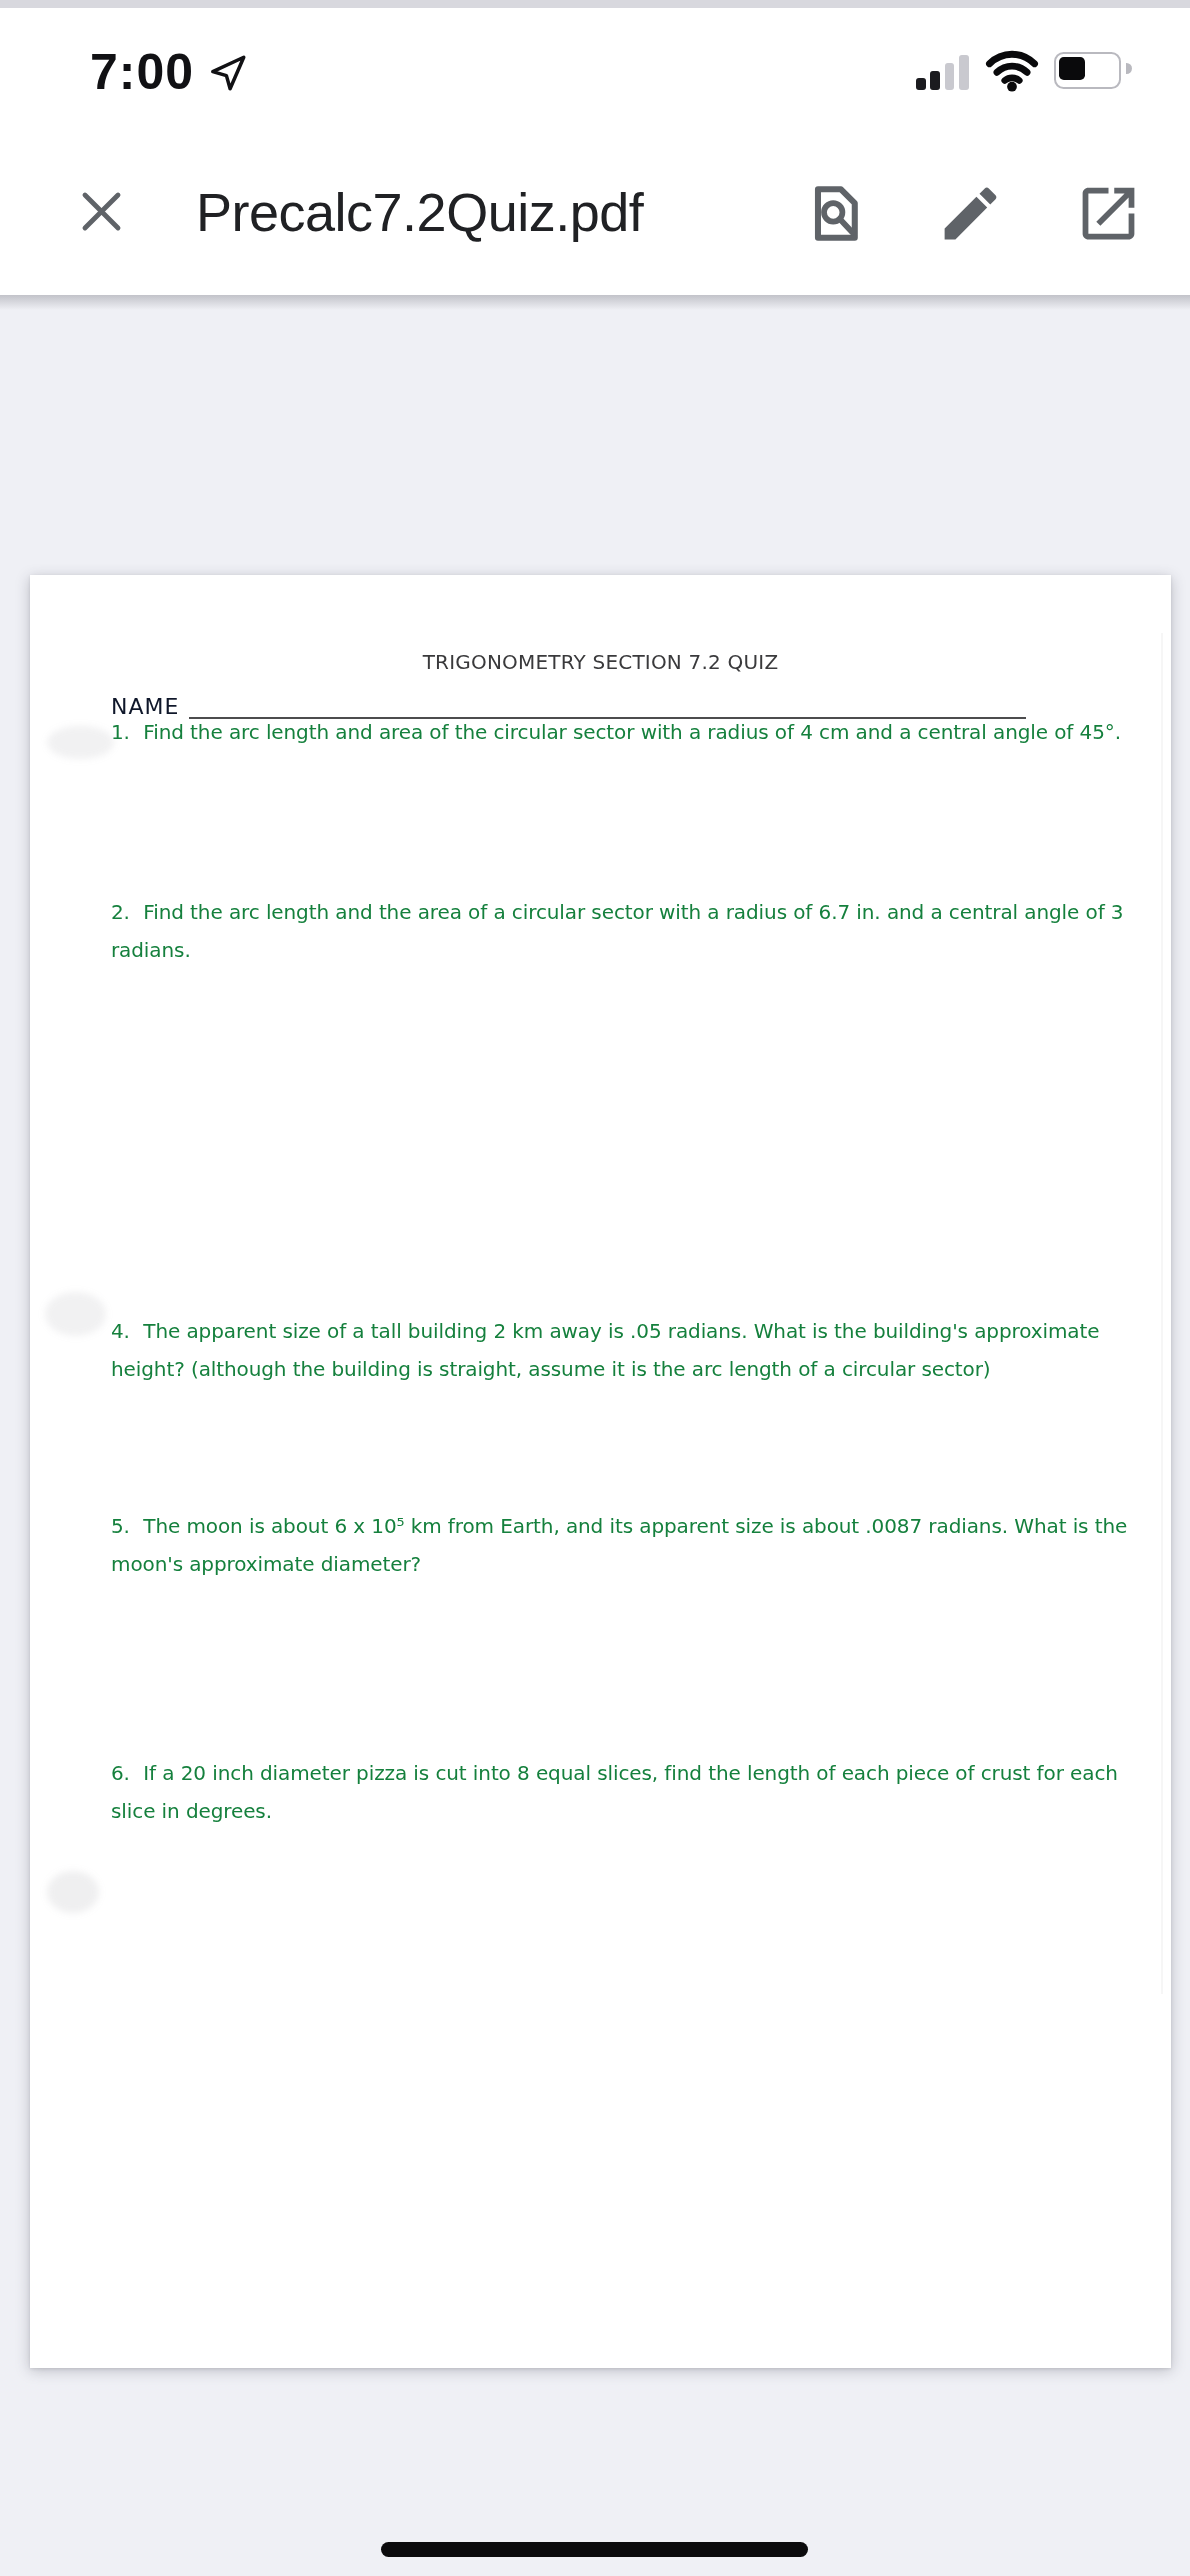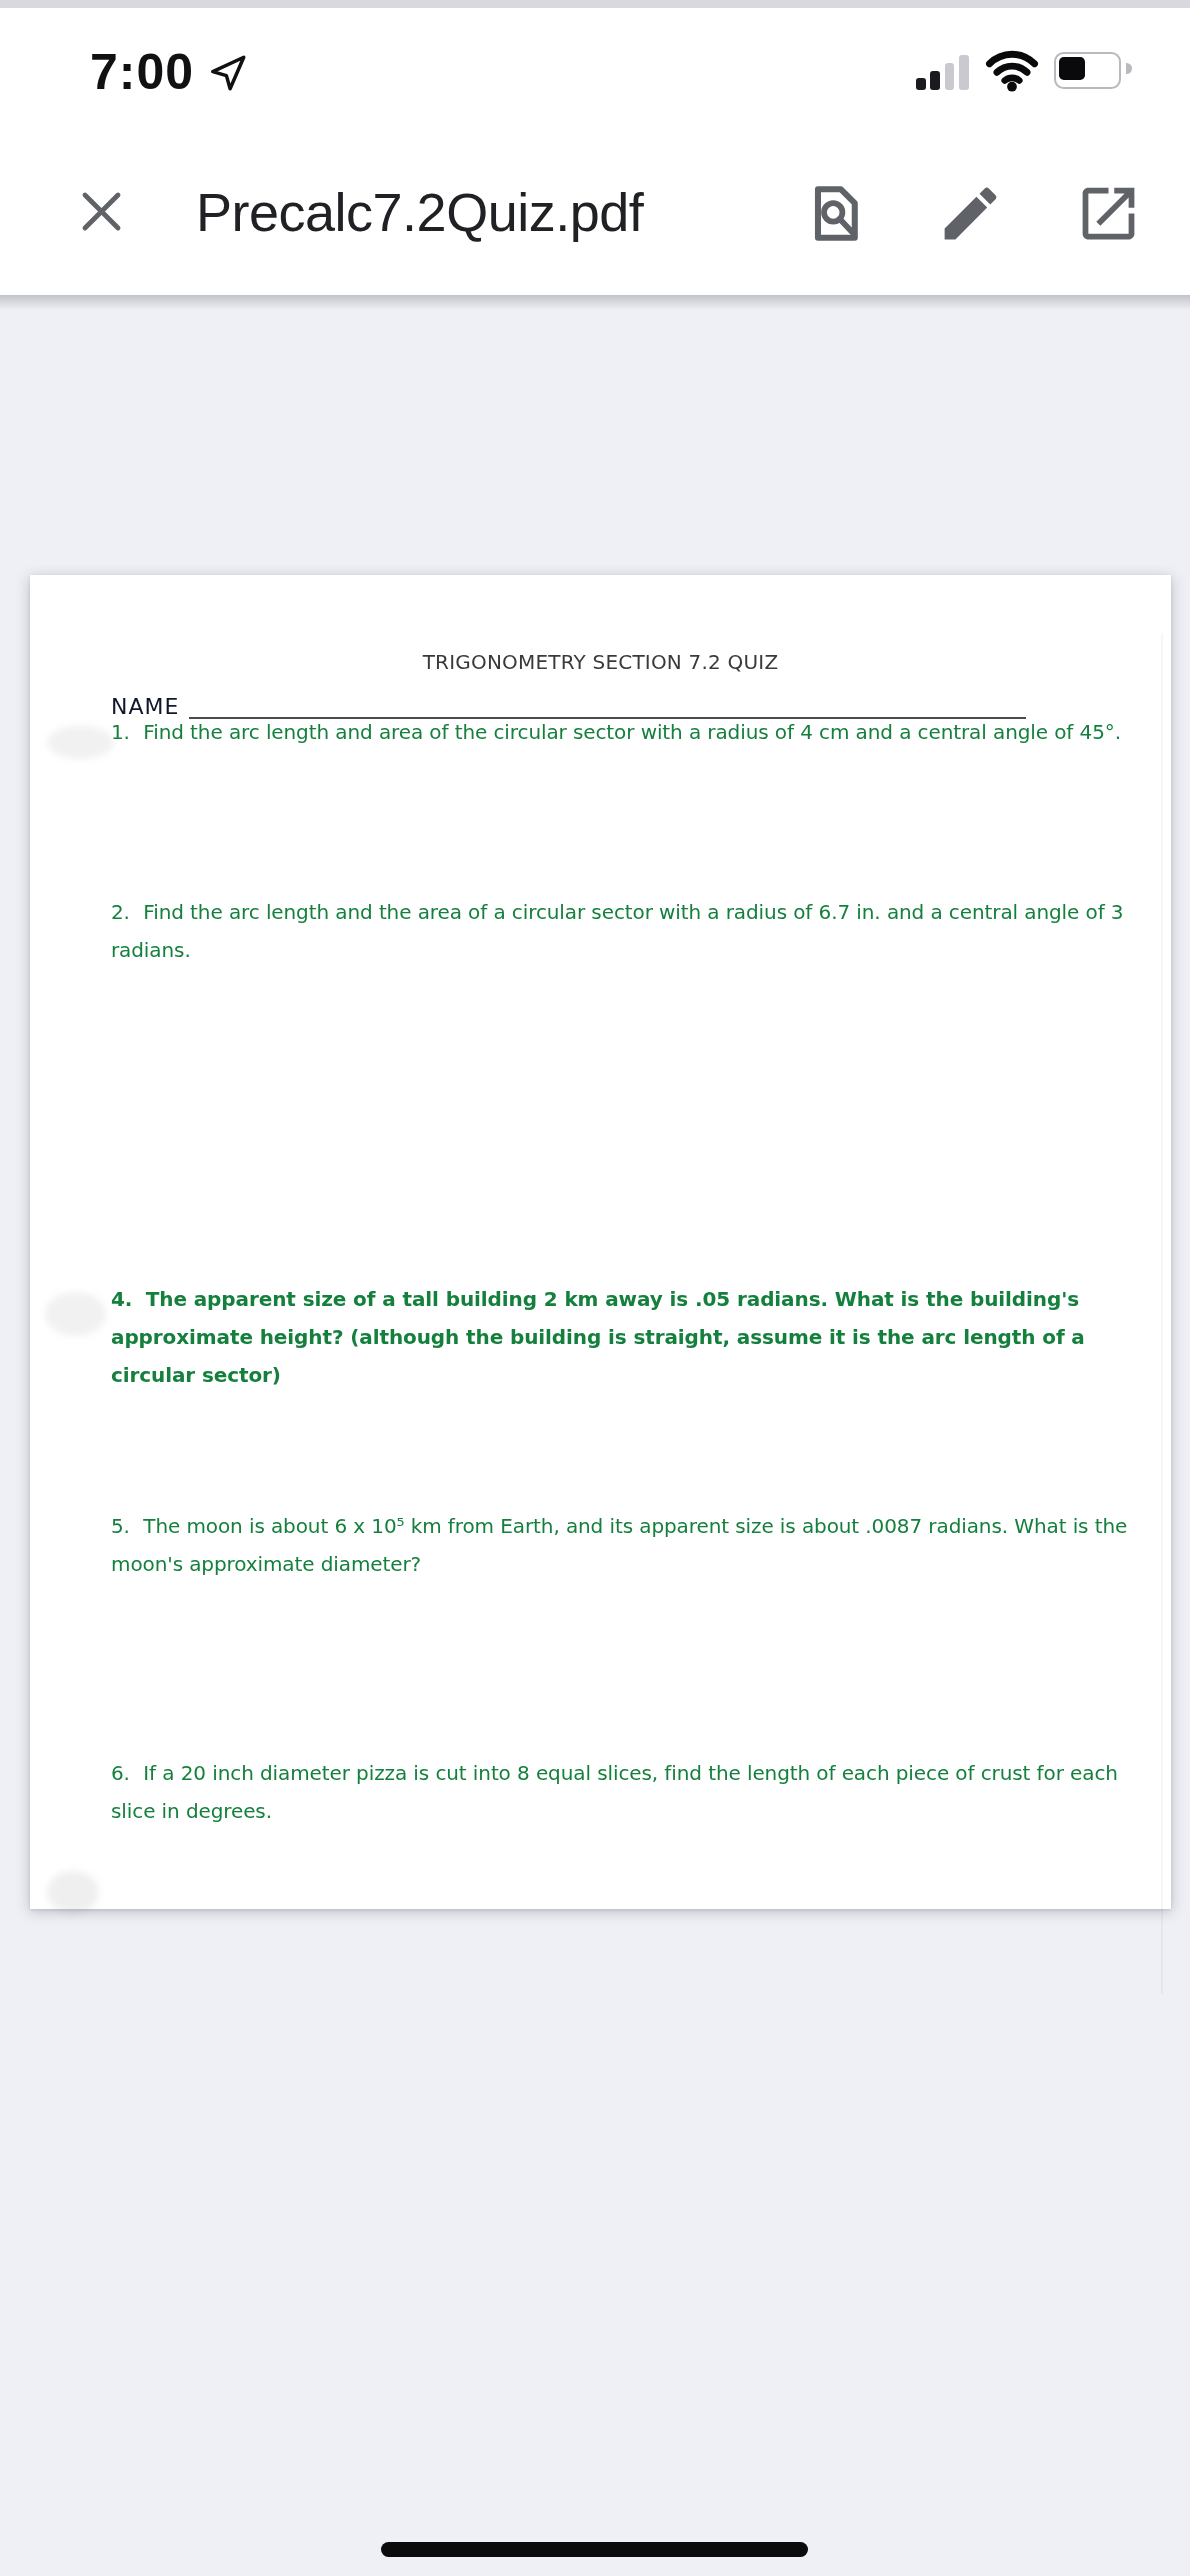--- a/index.html
+++ b/index.html
@@ -32,34 +32,34 @@
   .doc-title{position:absolute;left:196px;top:35px;width:594px;height:88px;
     font-size:54px;color:#202124;letter-spacing:-0.5px;white-space:nowrap;overflow:hidden;
     display:flex;align-items:center;}
   .icon-btn{position:absolute;top:42px;width:77px;height:77px;}
   .btn-find{left:795px;}
   .btn-edit{left:932px;}
   .btn-open{left:1070px;}
   
   .canvas{position:absolute;top:302px;left:0;width:1190px;height:2274px;}
   .page{
-    position:absolute;left:30px;top:265px;width:1141px;height:1334px;background:#ffffff;
+    position:absolute;left:30px;top:265px;width:1141px;height:1793px;background:#ffffff;
     box-shadow:0 2.9px 13.4px rgba(50,50,70,0.28), 0 1px 2.9px rgba(0,0,0,0.10);
     color:#3f3f41;
     font-family:"DejaVu Sans", sans-serif;
   }
   .pdf-title{position:absolute;left:0;top:75px;width:100%;text-align:center;
     font-size:20px;letter-spacing:0.2px;color:#3a3a3c;}
   .name-row{position:absolute;left:81px;top:117px;width:915px;display:flex;align-items:flex-end;}
   .name-label{font-size:22px;letter-spacing:1px;color:#0f172a;}
   .name-line{flex:1;margin-left:9.6px;border-bottom:2.9px solid #4c4c4e;height:25px;}
   .question{position:absolute;left:81px;width:1040px;font-size:20px;line-height:38px;
     letter-spacing:-0.1px;color:#15803d;}
   .q-num{margin-right:13.4px;}
-  .q1{top:138px;} .q2{top:318px;} .q3{top:496px;} .q4{top:705px;font-weight:bold;} .q5{top:932px;} .q6{top:1179px;}
+  .q1{top:138px;} .q2{top:318px;} .q3{top:496px;} .q4{top:737px;} .q5{top:932px;} .q6{top:1179px;}
   
   .smudge{position:absolute;border-radius:50%;filter:blur(3.8px);background:rgba(120,120,130,0.10);}
   .smudge.a{left:17px;top:151px;width:67px;height:33px;}
   .smudge.b{left:15.3px;top:717px;width:61px;height:44px;}
   .smudge.c{left:17px;top:1296px;width:52px;height:42px;background:rgba(120,120,130,0.12);}
   .edge-streak{position:absolute;right:7.7px;top:58px;width:1.9px;height:1361px;background:rgba(0,0,0,0.035);}
   
   .home-indicator{position:absolute;left:381px;top:2534px;width:427px;height:15.3px;border-radius:8.6px;background:#0b0b0d;}
   svg{display:block;}
 </style>

